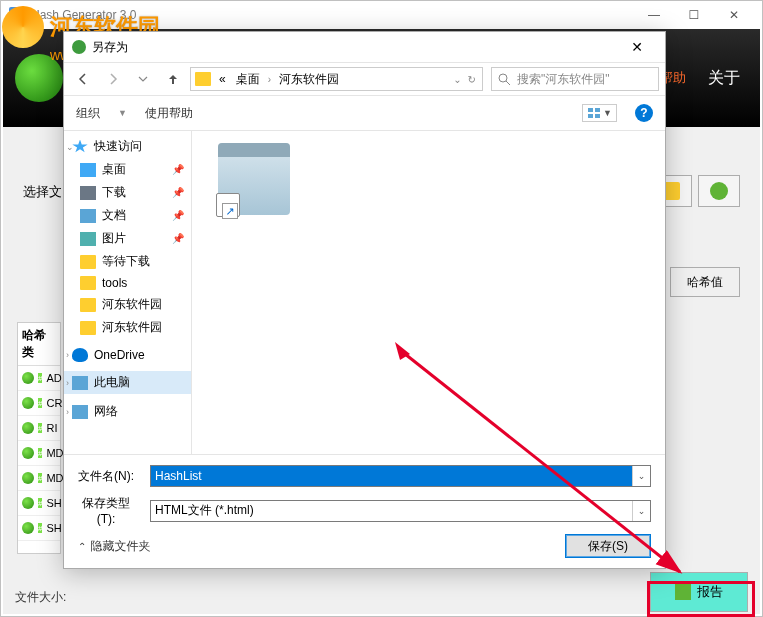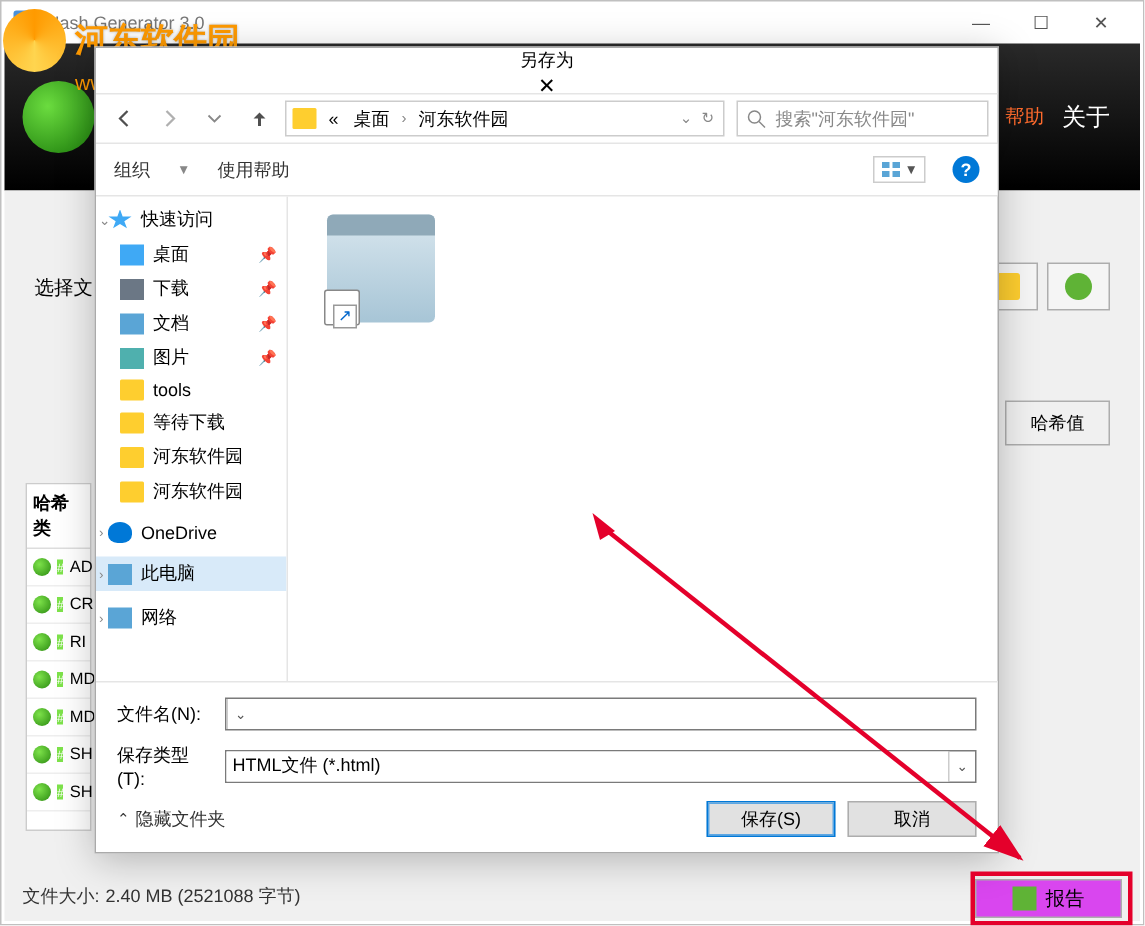--- a/index.html
+++ b/index.html
@@ -16,21 +16,21 @@
 .watermark { position: absolute; top: 6px; left: 2px; z-index: 5; pointer-events: none; }
 .watermark .logo { display: inline-flex; align-items: center; }
 .watermark .circ { width: 42px; height: 42px; border-radius: 50%; background: conic-gradient(#ff9a00, #ffd54f, #ff9a00); display: flex; align-items: center; justify-content: center; }
 .watermark .t1 { font-size: 22px; color: #ff9a00; font-weight: bold; margin-left: 6px; text-shadow: 0 0 2px rgba(0,0,0,0.3); }
 .watermark .url { font-size: 14px; color: #ff9a00; margin-left: 48px; margin-top: -4px; display: block; }
 
 
 .dark-strip { position: absolute; top: 28px; left: 2px; right: 2px; height: 98px; background: linear-gradient(#2a2a2a, #000); display: flex; align-items: center; color: #fff; }
 .dark-strip .green-orb { width: 48px; height: 48px; border-radius: 50%; background: radial-gradient(circle at 35% 35%, #6bdc3f, #1a7a0a); margin-left: 12px; }
 .dark-strip .ver { margin-left: 6px; font-size: 13px; }
-.dark-strip .right { margin-left: auto; display: flex; align-items: center; gap: 12px; padding-right: 20px; }
+.dark-strip .right { margin-left: auto; display: flex; align-items: center; gap: 22px; padding-right: 20px; }
 .dark-strip .shield { width: 48px; height: 48px; }
 .dark-strip .lbl { color: #ff6b2d; font-size: 13px; }
 .dark-strip .lbl2 { color: #fff; font-size: 16px; }
 
 
 .app-body { position: absolute; top: 126px; left: 2px; right: 2px; bottom: 2px; background: #f0f0f0; }
 .app-body .lbl-sel { position: absolute; top: 56px; left: 20px; font-size: 13px; color: #000; }
 .app-body .top-btns { position: absolute; top: 48px; right: 20px; display: flex; gap: 6px; }
 .app-body .btn-box { width: 42px; height: 32px; background: #f5f5f5; border: 1px solid #adadad; display: flex; align-items: center; justify-content: center; }
 .app-body .btn-box .ic { width: 18px; height: 18px; background: #fece2f; border-radius: 2px; }
@@ -38,30 +38,30 @@
 .app-body .hash-btn { position: absolute; top: 140px; right: 20px; width: 70px; height: 30px; background: #f0f0f0; border: 1px solid #adadad; font-size: 12px; display:flex;align-items:center;justify-content:center; }
 
 .hash-panel { position: absolute; top: 195px; left: 14px; width: 44px; bottom: 60px; background: #fff; border: 1px solid #ccc; }
 .hash-panel .hdr { padding: 4px 4px; font-size: 12px; font-weight: bold; background: #fff; border-bottom: 1px solid #ddd; }
 .hash-panel .row { display: flex; align-items: center; gap: 4px; padding: 6px 4px; border-bottom: 1px solid #eee; font-size: 11px; }
 .hash-panel .bullet { width: 12px; height: 12px; border-radius: 50%; background: radial-gradient(circle at 35% 35%, #7de24a, #2a8a10); flex-shrink: 0; }
 .hash-panel .tag { width: 14px; height: 10px; background: #7de24a; font-size: 8px; color:#fff; display:flex;align-items:center;justify-content:center; }
 
 .status-bar { position: absolute; bottom: 4px; left: 12px; right: 12px; height: 26px; display: flex; align-items: center; font-size: 12px; color: #333; }
 .status-bar .lbl { margin-right: 4px; }
-.report-btn { position: absolute; bottom: 2px; right: 12px; width: 98px; height: 26px; background: #d946ef; border: 1px solid #adadad; display:flex; align-items:center; justify-content:center; gap:6px; font-size: 13px; }
+.report-btn { position: absolute; bottom: 2px; right: 12px; width: 98px; height: 40px; background: #5eead4; border: 1px solid #adadad; display:flex; align-items:center; justify-content:center; gap:6px; font-size: 13px; }
 .report-btn .ic { width: 16px; height: 16px; background: #5fb336; position: relative; }
 .report-highlight { position: absolute; bottom: 0; right: 8px; width: 108px; height: 36px; border: 3px solid #e4002b; z-index: 60; pointer-events: none; }
 
 
 .red-arrow { position: absolute; z-index: 55; pointer-events: none; }
 
 
 .dialog { position: absolute; top: 31px; left: 63px; width: 603px; height: 538px; background: #fff; border: 1px solid #aaa; box-shadow: 0 4px 24px rgba(0,0,0,.25); z-index: 50; display: flex; flex-direction: column; }
-.dlg-title { height: 30px; display: flex; align-items: center; padding: 0 8px; font-size: 12px; flex-direction: column; }
+.dlg-title { height: 30px; display: flex; align-items: center; padding: 0 8px; font-size: 12px; }
 .dlg-title .icon { width: 14px; height: 14px; background: #3e9b3e; border-radius: 50%; margin-right: 6px; }
 .dlg-title .spacer { flex: 1; }
 .dlg-title .close { width: 40px; height: 30px; display:flex;align-items:center;justify-content:center; font-size: 14px; }
 
 .dlg-nav { height: 34px; border-top: 1px solid #e5e5e5; border-bottom: 1px solid #e5e5e5; display: flex; align-items: center; padding: 0 6px; gap: 4px; }
 .nav-btn { width: 26px; height: 24px; display:flex;align-items:center;justify-content:center; color:#888; border-radius: 2px; }
 .nav-btn.enabled { color: #505050; }
 .breadcrumb { flex: 1; height: 24px; border: 1px solid #ccc; background: #fff; display: flex; align-items: center; padding: 0 4px; gap: 2px; font-size: 12px; }
 .breadcrumb .folder-ic { width: 16px; height: 14px; background: #fece2f; border-radius: 1px; margin-right: 2px; }
 .breadcrumb .chev { color: #888; font-size: 10px; padding: 0 2px; }
@@ -96,21 +96,21 @@
 .file-area { flex: 1; padding: 12px; }
 .file-item { width: 100px; text-align: center; font-size: 12px; }
 .file-item .thumb { width: 80px; height: 80px; margin: 0 auto 4px; position: relative; }
 .notepad-ic { width: 72px; height: 72px; background: linear-gradient(#d8e6ee, #a7c5d6); border-radius: 4px; position: relative; margin: 0 auto; }
 .notepad-ic::before { content: ""; position: absolute; top: 0; left: 0; right: 0; height: 14px; background: #8fa9b8; border-radius: 4px 4px 0 0; }
 .notepad-ic::after { content: ""; position: absolute; bottom: -2px; left: -2px; width: 22px; height: 22px; background: #fff; border: 1px solid #888; border-radius: 2px; }
 .file-item .shortcut { position: absolute; bottom: 4px; left: 8px; width: 16px; height: 16px; background: #fff; border: 1px solid #999; font-size: 11px; line-height: 14px; color: #0066cc; }
 
 .dlg-bottom { border-top: 1px solid #e5e5e5; padding: 10px 14px; background: #fff; }
 .form-row { display: flex; align-items: center; margin-bottom: 8px; }
-.form-row .lbl { width: 72px; text-align: left; padding-right: 16px; font-size: 12px; }
+.form-row .lbl { width: 72px; text-align: center; padding-right: 16px; font-size: 12px; }
 .form-row .input-wrap { flex: 1; height: 22px; border: 1px solid #7a7a7a; display: flex; align-items: center; position: relative; }
 .form-row input { flex: 1; border: none; outline: none; padding: 0 4px; font-size: 12px; height: 100%; }
 .form-row input.sel { background: #0078d7; color: #fff; }
 .form-row .combo-drop { width: 18px; height: 100%; border-left: 1px solid #ccc; display:flex;align-items:center;justify-content:center; font-size:9px; color:#555; }
 
 .dlg-actions { display: flex; align-items: center; margin-top: 8px; }
 .dlg-actions .hide { display:flex;align-items:center;gap:4px; font-size: 12px; color:#333; cursor:pointer; }
 .dlg-actions .hide .arr { font-size: 10px; }
 .dlg-actions .spacer { flex: 1; }
 .dlg-actions button { width: 86px; height: 24px; background: #e1e1e1; border: 1px solid #adadad; font-size: 12px; margin-left: 8px; cursor: pointer; }
@@ -188,21 +188,20 @@
         </div>
       <div class="row">
           <span class="bullet"></span>
           <span class="tag">#</span>
           <span>SH</span>
         </div>
     </div>
 
     <div class="status-bar">
       <span class="lbl">文件大小:</span>
-      <span>2.40 MB (2521088 字节)</span>
     </div>
     <div class="report-btn">
       <span class="ic"></span>
       <span>报告</span>
     </div>
   </div>
 </div>
 
 <div class="watermark">
   <span class="logo">
@@ -300,25 +299,25 @@
           <span>文档</span>
           <span class="pin">📌</span>
         </div>
       <div class="tree-item">
           <span class="ic pics"></span>
           <span>图片</span>
           <span class="pin">📌</span>
         </div>
       <div class="tree-item">
           <span class="ic folder"></span>
+          <span>等待下载</span>
+        </div>
+      <div class="tree-item">
+          <span class="ic folder"></span>
           <span>tools</span>
-        </div>
-      <div class="tree-item">
-          <span class="ic folder"></span>
-          <span>等待下载</span>
         </div>
       <div class="tree-item">
           <span class="ic folder"></span>
           <span>河东软件园</span>
         </div>
       <div class="tree-item">
           <span class="ic folder"></span>
           <span>河东软件园</span>
         </div>
       <div class="tree-item top" style="margin-top:6px">
@@ -344,38 +343,38 @@
           <div class="shortcut">↗</div>
         </div>
       </div>
     </div>
   </div>
 
   <div class="dlg-bottom">
     <div class="form-row">
       <span class="lbl">文件名(N):</span>
       <div class="input-wrap">
+        <input class="sel" value="HashList" style="">
         <span class="combo-drop">⌄</span>
       </div>
     </div>
     <div class="form-row">
       <span class="lbl">保存类型(T):</span>
       <div class="input-wrap">
         <input readonly="" style="background: rgb(255, 255, 255); color: rgb(0, 0, 0);" value="HTML文件 (*.html)">
         <span class="combo-drop">⌄</span>
       </div>
     </div>
     <div class="dlg-actions">
       <span class="hide">
           <span class="arr">⌃</span>
           <span>隐藏文件夹</span>
         </span>
       <span class="spacer"></span>
       <button class="primary">保存(S)</button>
-      <button>取消</button>
     </div>
   </div>
 </div>
 
 <svg class="red-arrow" width="380" height="260" style="top:332px; left:360px">
   <defs>
       <marker id="ah" markerWidth="10" markerHeight="10" refX="8" refY="3" orient="auto">
         <path d="M0,0 L0,6 L9,3 z" fill="#e4002b"></path>
       </marker>
     </defs>

